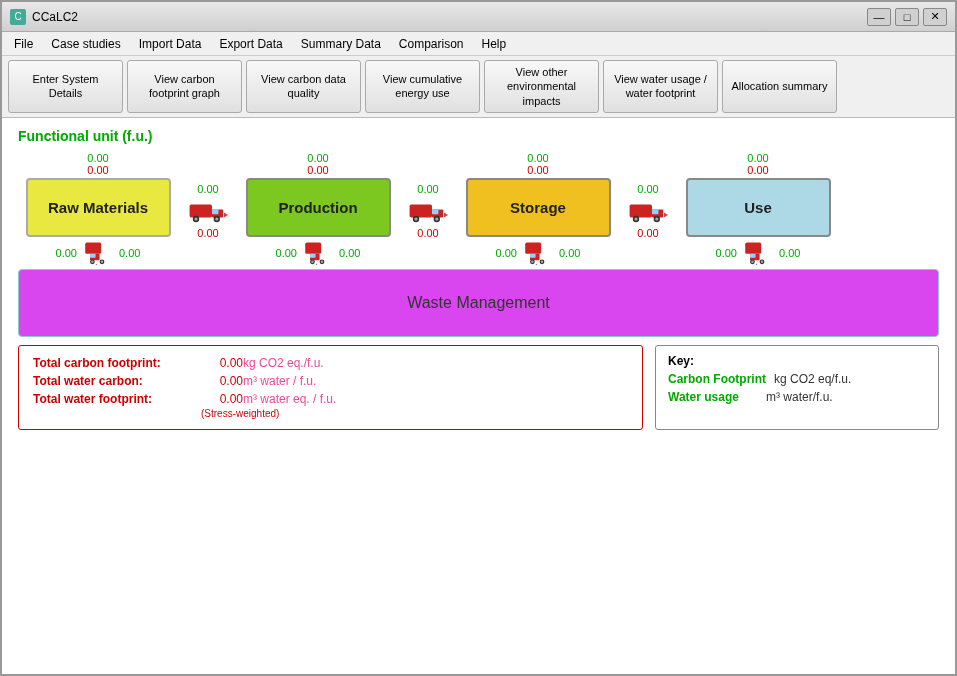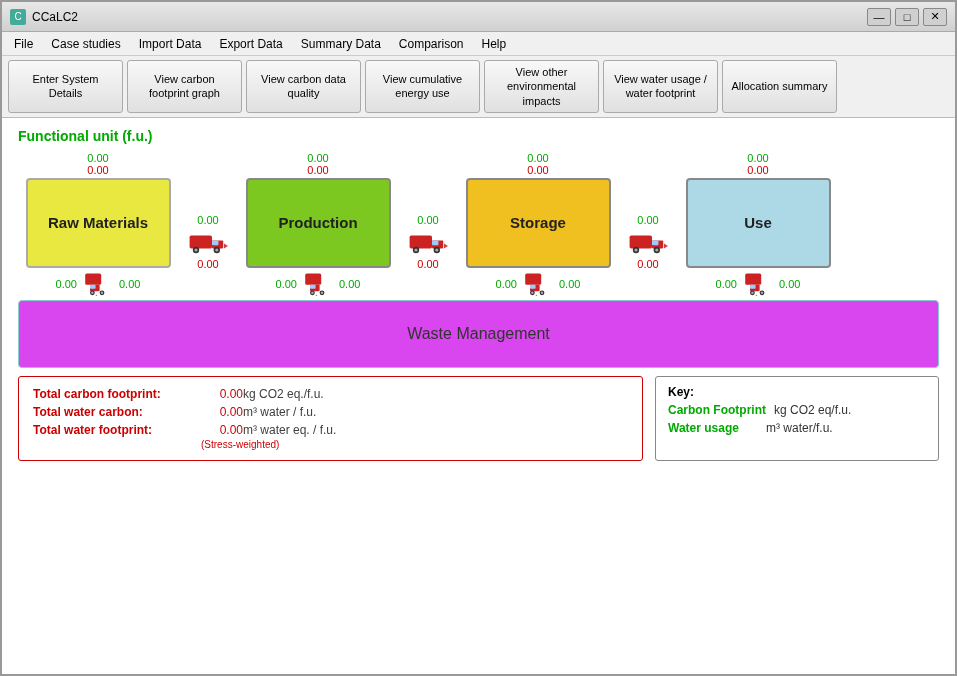--- a/index.html
+++ b/index.html
@@ -118,21 +118,21 @@
     .stage-top-vals {
       display: flex;
       flex-direction: column;
       align-items: center;
       margin-bottom: 2px;
     }
     .val-green { color: #00aa00; font-size: 11px; }
     .val-red { color: #cc0000; font-size: 11px; }
     .stage-box {
       width: 145px;
-      height: 90px;
+      height: 59px;
       display: flex;
       align-items: center;
       justify-content: center;
       font-size: 15px;
       font-weight: bold;
       color: #222;
       border: 2px solid #888;
       border-radius: 4px;
     }
     .box-yellow { background: #e8e840; border-color: #aaa; }
@@ -191,21 +191,21 @@
       flex: 1;
     }
     .totals-row {
       display: flex;
       align-items: center;
       margin-bottom: 4px;
       gap: 0;
     }
     .totals-label { color: #cc0000; font-weight: bold; font-size: 12px; min-width: 160px; }
     .totals-value { color: #cc0000; font-size: 12px; min-width: 50px; text-align: right; }
-    .totals-unit { color: #404040; font-size: 12px; flex: 1; }
+    .totals-unit { color: #ec4899; font-size: 12px; flex: 1; }
     .stress-note { color: #cc0000; font-size: 10px; margin-left: 168px; margin-top: -2px; }
     .key-box {
       border: 1px solid #888;
       border-radius: 3px;
       padding: 8px 12px;
       width: 284px;
     }
     .key-title { font-weight: bold; font-size: 12px; margin-bottom: 4px; }
     .key-row { display: flex; align-items: center; gap: 8px; margin-bottom: 4px; }
     .key-label-green { color: #00aa00; font-weight: bold; font-size: 12px; min-width: 90px; }

